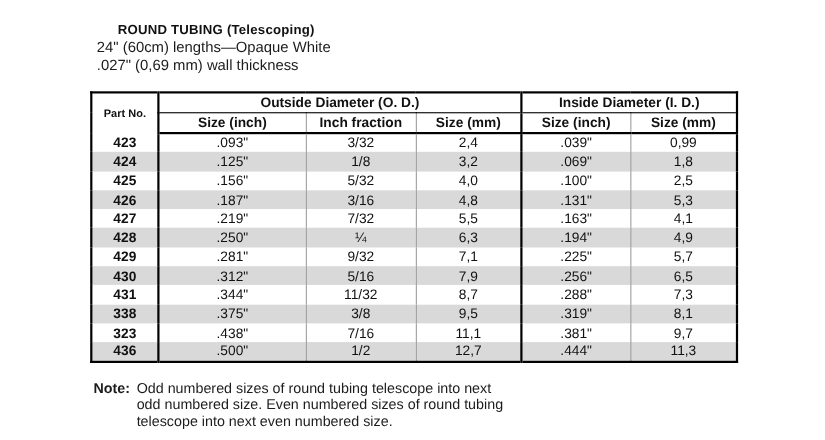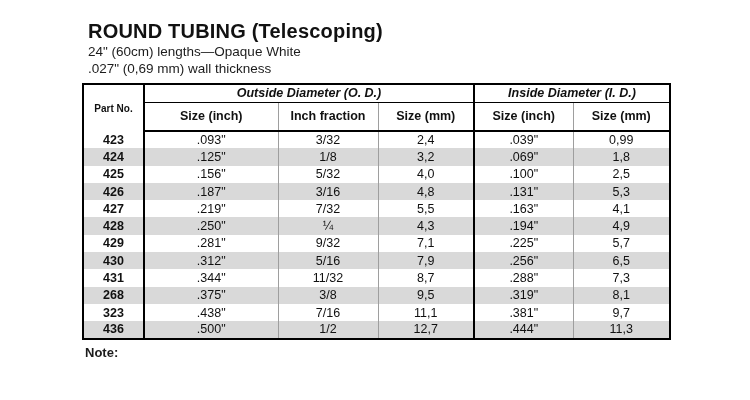--- a/index.html
+++ b/index.html
@@ -2,35 +2,35 @@
 <html><head>
 <meta charset="utf-8">
 <style>
   * { margin:0; padding:0; box-sizing:border-box; }
   html,body { background:#ffffff; }
   #page {
     position:relative; width:750px; height:400px; background:#ffffff;
     font-family:"Liberation Sans", sans-serif; color:#1a1a1a; overflow:hidden;
   }
   .header-block { position:absolute; left:88px; top:20px; }
-  .doc-title { font-size:20px; font-weight:bold; letter-spacing:0.2px; color:#111; }
+  .doc-title { font-size:12px; font-weight:bold; letter-spacing:0.2px; color:#111;margin-left:19px; }
   .doc-sub { font-size:13.5px; line-height:15.5px; color:#1c1c1c; margin-top:1px; }
   .doc-sub:first-of-type { margin-top:4px; }
 
   table.spec {
     position:absolute; left:82px; top:83px; width:587px;
     border-collapse:collapse; table-layout:fixed;
     font-size:12.5px; color:#111;
     border:2px solid #000;
   }
   .spec th, .spec td { text-align:center; vertical-align:middle; padding:0 2px; }
   .spec thead th { font-weight:bold; background:#fff; }
   .group-row th { height:18px; }
-  .sub-row th { height:29px; border-bottom:2px solid #000; }
-  .group-h { border-bottom:1px solid #000;font-style:italic; }
+  .sub-row th { height:19px; border-bottom:2px solid #000; }
+  .group-h { border-bottom:1px solid #000; }
   .part-h { font-size:10px; }
   .dr { border-right:2px solid #000; }   
   .lr { border-right:1px solid #9e9e9e; }
   .spec tbody td { height:17.3px; }
   .spec tbody tr:nth-child(even) { background:#d9d9d9; }
   .spec tbody td.part { font-weight:bold; }
 
   .note {
     position:absolute; left:85px; top:345px;
     display:flex; align-items:flex-start;
@@ -111,21 +111,21 @@
         <td class="lr">.219"</td>
         <td class="lr">7/32</td>
         <td class="dr">5,5</td>
         <td class="lr">.163"</td>
         <td>4,1</td>
       </tr>
       <tr>
         <td class="part dr">428</td>
         <td class="lr">.250"</td>
         <td class="lr">¼</td>
-        <td class="dr">4,3</td>
+        <td class="dr">6,3</td>
         <td class="lr">.194"</td>
         <td>4,9</td>
       </tr>
       <tr>
         <td class="part dr">429</td>
         <td class="lr">.281"</td>
         <td class="lr">9/32</td>
         <td class="dr">7,1</td>
         <td class="lr">.225"</td>
         <td>5,7</td>
@@ -140,21 +140,21 @@
       </tr>
       <tr>
         <td class="part dr">431</td>
         <td class="lr">.344"</td>
         <td class="lr">11/32</td>
         <td class="dr">8,7</td>
         <td class="lr">.288"</td>
         <td>7,3</td>
       </tr>
       <tr>
-        <td class="part dr">268</td>
+        <td class="part dr">338</td>
         <td class="lr">.375"</td>
         <td class="lr">3/8</td>
         <td class="dr">9,5</td>
         <td class="lr">.319"</td>
         <td>8,1</td>
       </tr>
       <tr>
         <td class="part dr">323</td>
         <td class="lr">.438"</td>
         <td class="lr">7/16</td>
@@ -168,15 +168,16 @@
         <td class="lr">1/2</td>
         <td class="dr">12,7</td>
         <td class="lr">.444"</td>
         <td>11,3</td>
       </tr>
     </tbody>
   </table>
 
   <div class="note">
     <span class="note-label">Note:</span>
+    <span class="note-text">Odd numbered sizes of round tubing telescope into next odd numbered size. Even numbered sizes of round tubing telescope into next even numbered size.</span>
   </div>
 
 </div>
 
 </body></html>

